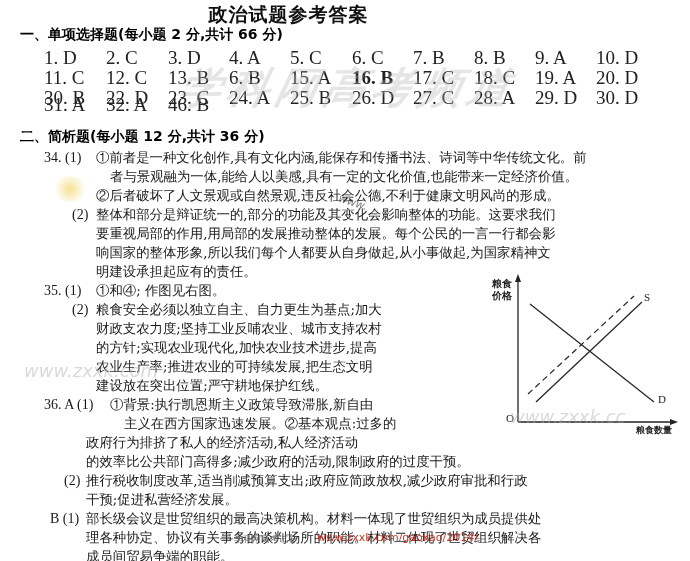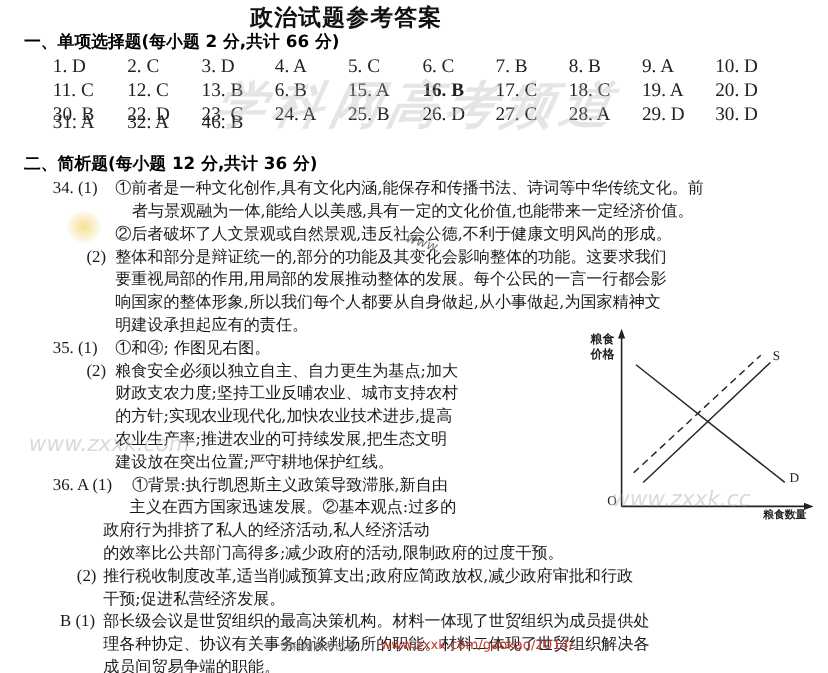--- a/index.html
+++ b/index.html
@@ -38,21 +38,21 @@
     }
     .ans-row {
       position: absolute;
       left: 0;
       height: 20px;
       width: 690px;
     }
     .ans {
       position: absolute;
       font-family: "Liberation Serif", "DejaVu Serif", serif;
-      font-size: 16px;
+      font-size: 19px;
       color: #222;
       white-space: nowrap;
     }
     .line {
       position: absolute;
       font-size: 13.4px;
       line-height: 19px;
       white-space: nowrap;
       color: #1a1a1a;
       font-family: "DejaVu Serif", "Liberation Serif", serif;
@@ -214,21 +214,21 @@
   <span class="line" style="left:96px; top:300px;">粮食安全必须以独立自主、自力更生为基点;加大</span>
   <span class="line" style="left:96px; top:319px;">财政支农力度;坚持工业反哺农业、城市支持农村</span>
   <span class="line" style="left:96px; top:338px;">的方针;实现农业现代化,加快农业技术进步,提高</span>
   <span class="line" style="left:96px; top:357px;">农业生产率;推进农业的可持续发展,把生态文明</span>
   <span class="line" style="left:96px; top:376px;">建设放在突出位置;严守耕地保护红线。</span>
 </div>
 
 <div>
   <span class="line label" style="left:44px; top:395px;">36. A (1)</span>
   <span class="line" style="left:110px; top:395px;">①背景:执行凯恩斯主义政策导致滞胀,新自由</span>
-  <span class="line" style="left:108px; top:414px;">主义在西方国家迅速发展。②基本观点:过多的</span>
+  <span class="line" style="left:124px; top:414px;">主义在西方国家迅速发展。②基本观点:过多的</span>
   <span class="line" style="left:86px; top:433px;">政府行为排挤了私人的经济活动,私人经济活动</span>
   <span class="line" style="left:86px; top:452px;">的效率比公共部门高得多;减少政府的活动,限制政府的过度干预。</span>
 
   <span class="line label" style="left:64px; top:471px;">(2)</span>
   <span class="line" style="left:86px; top:471px;">推行税收制度改革,适当削减预算支出;政府应简政放权,减少政府审批和行政</span>
   <span class="line" style="left:86px; top:490px;">干预;促进私营经济发展。</span>
 
   <span class="line label" style="left:50px; top:509px;">B (1)</span>
   <span class="line" style="left:86px; top:509px;">部长级会议是世贸组织的最高决策机构。材料一体现了世贸组织为成员提供处</span>
   <span class="line" style="left:86px; top:528px;">理各种协定、协议有关事务的谈判场所的职能。材料二体现了世贸组织解决各</span>

